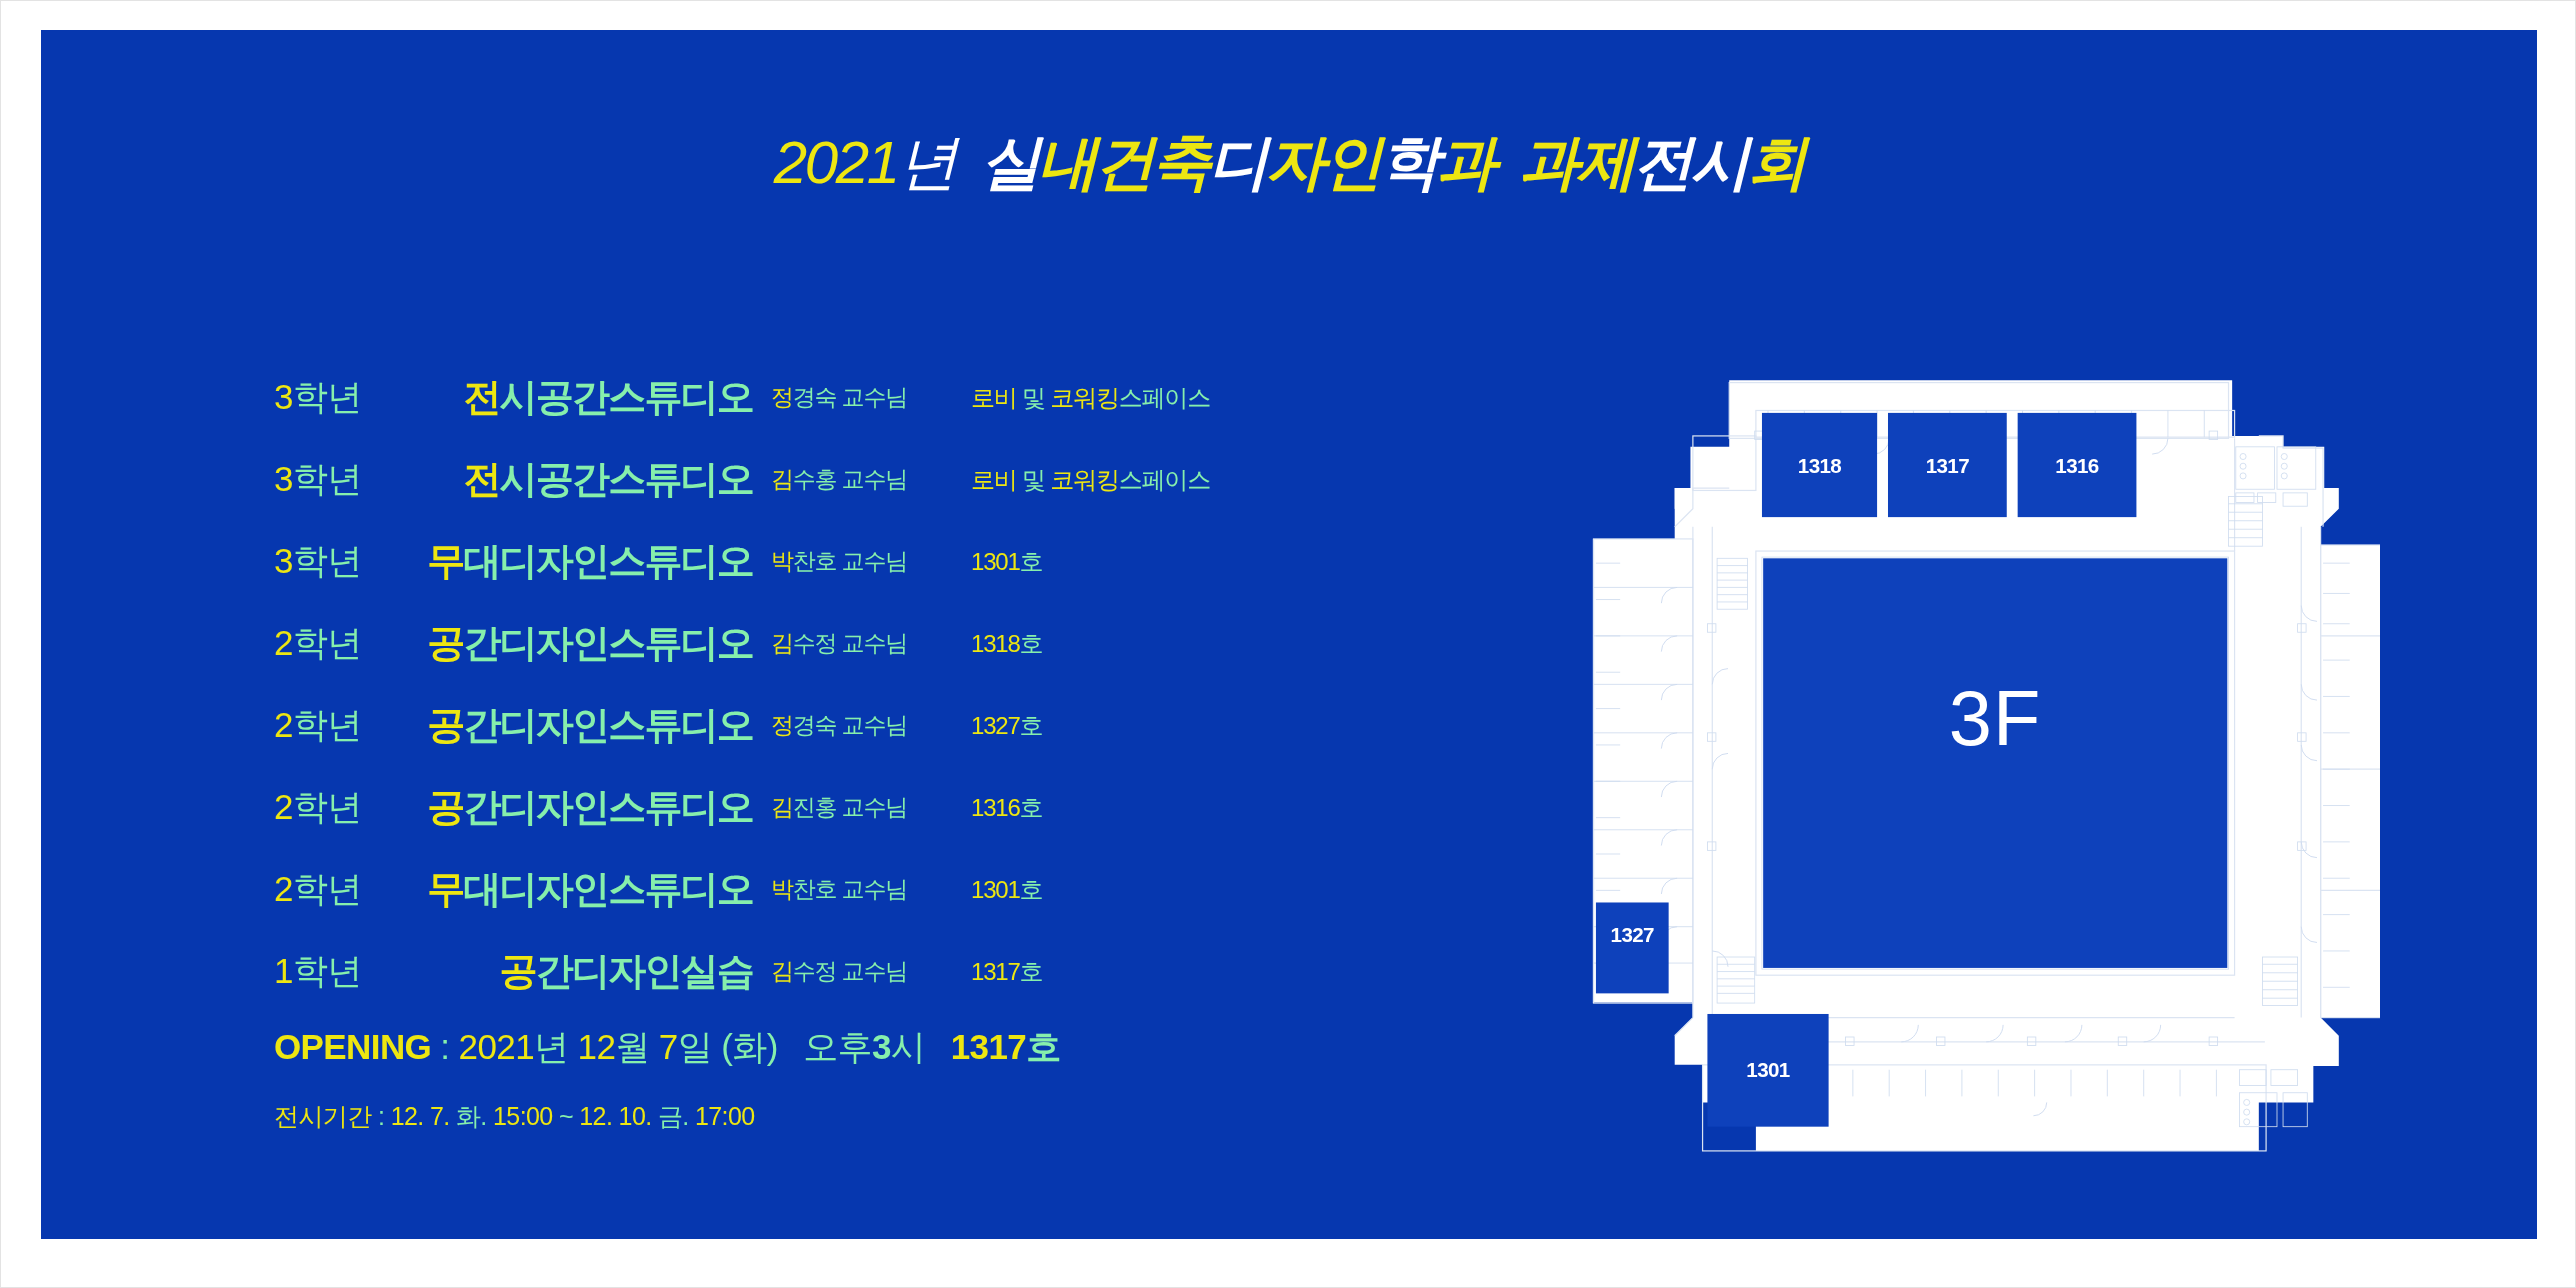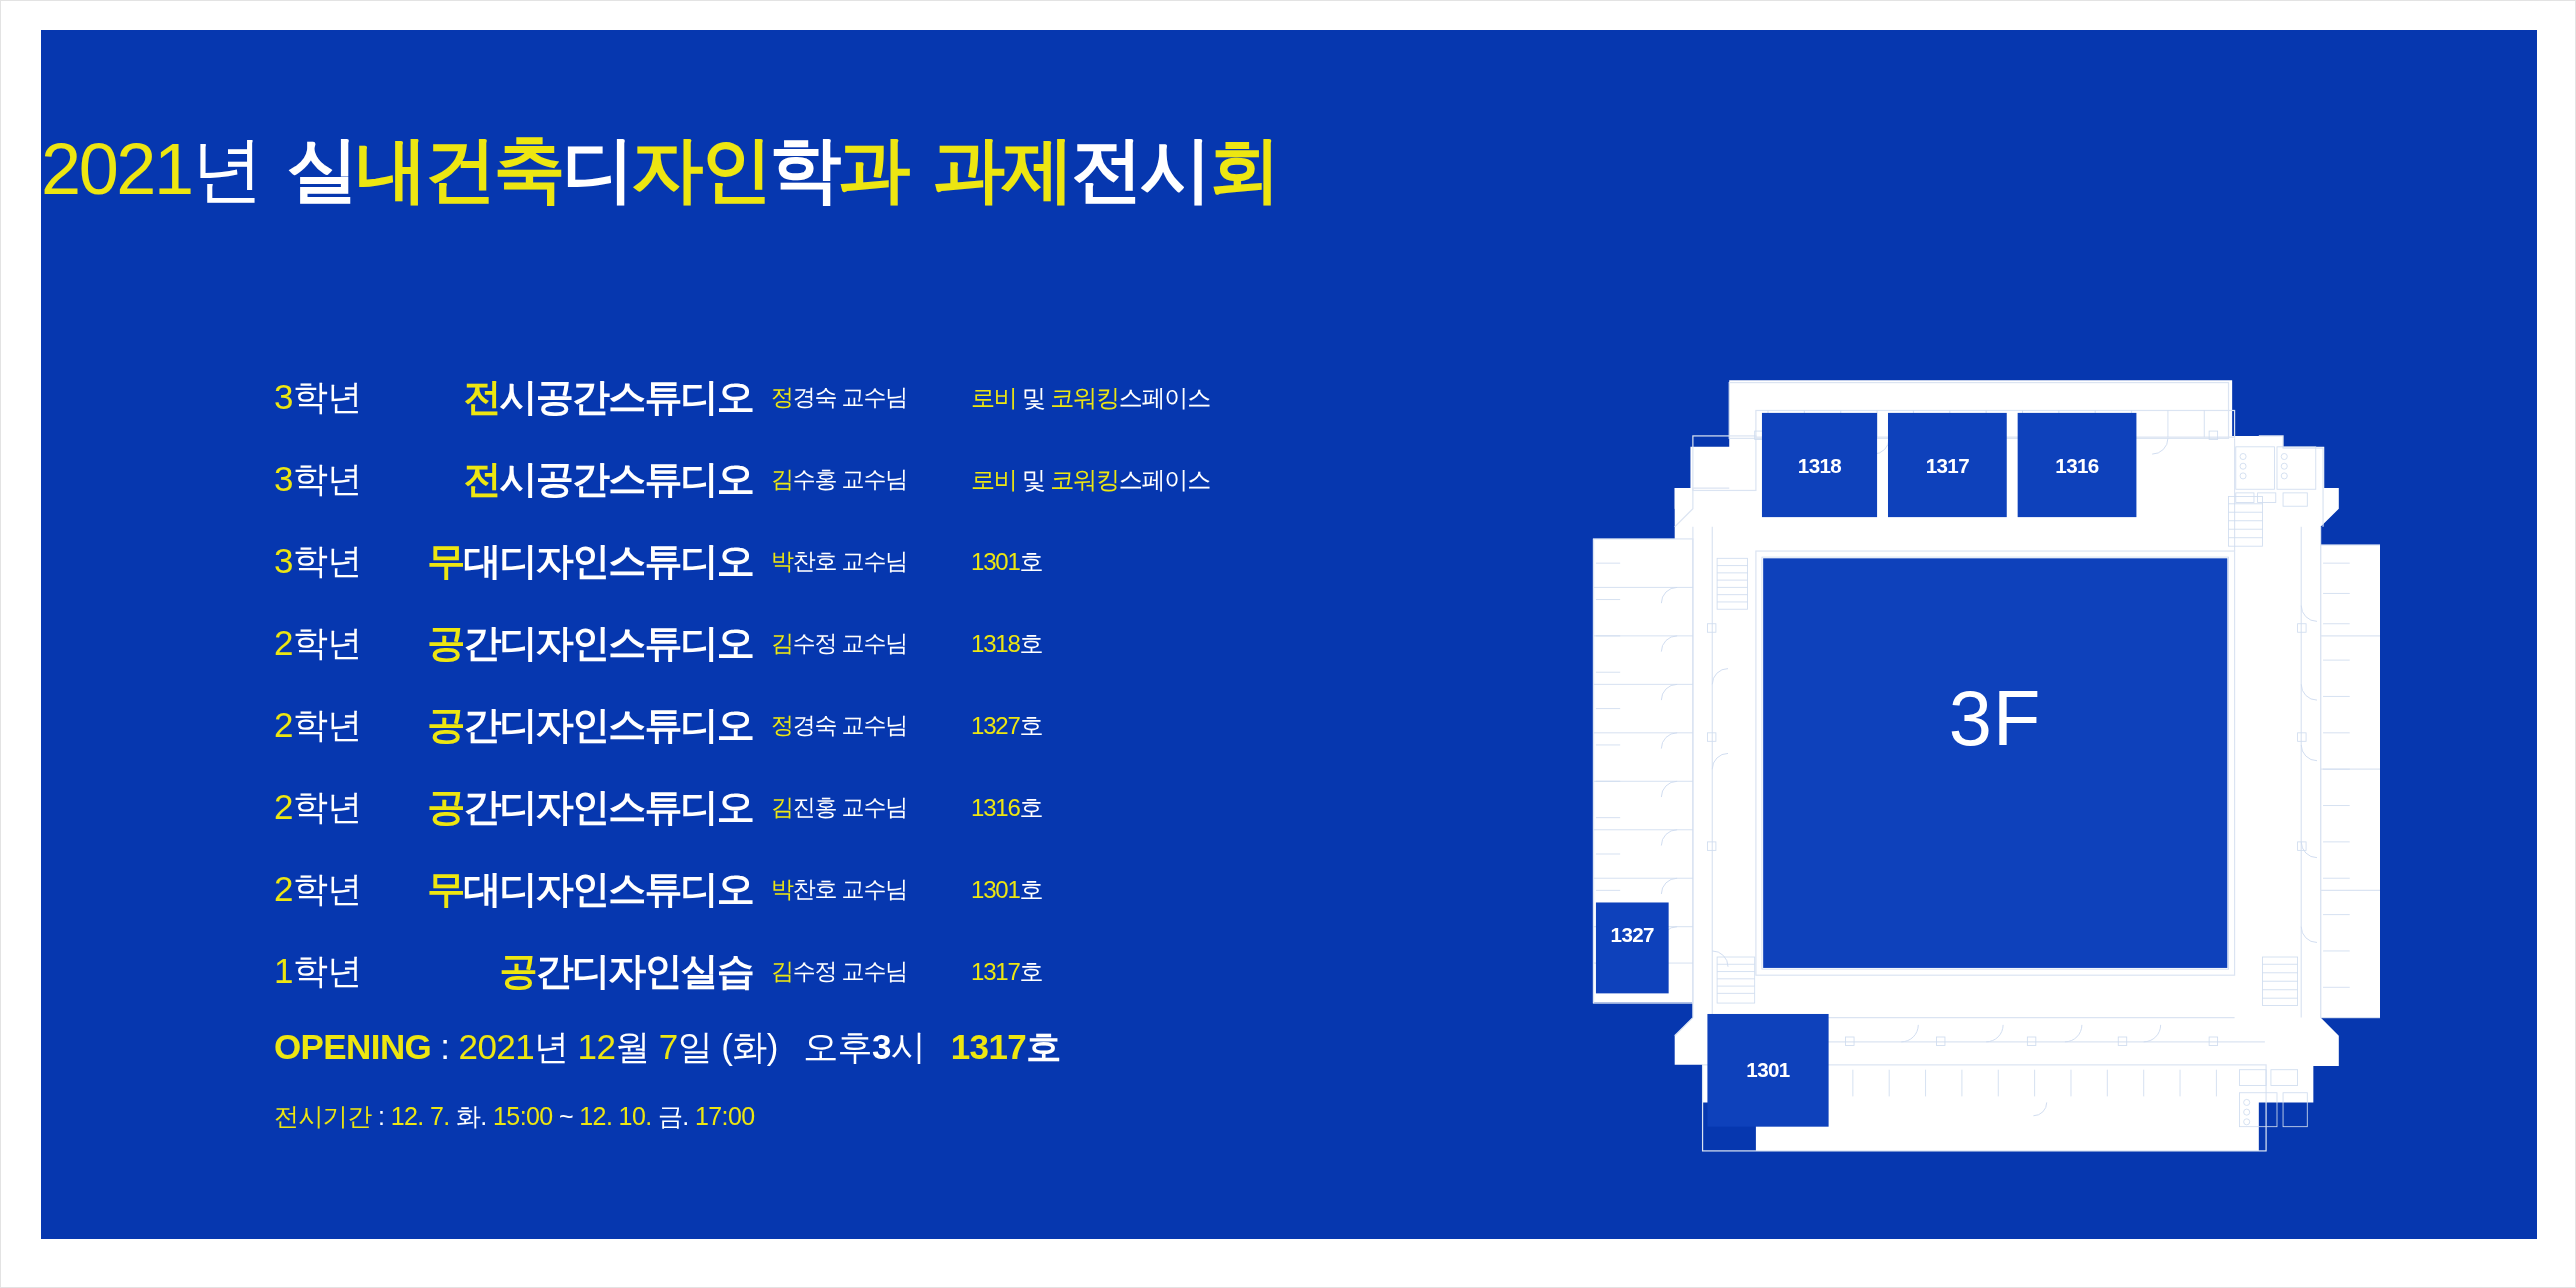--- a/index.html
+++ b/index.html
@@ -20,25 +20,26 @@
     position:absolute;
     left:40px;top:28.5px;
     width:2496px;height:1209px;
     background:#0637af;
   }
 
   
   .title{
     position:absolute;
     left:0;top:103px;width:100%;
-    text-align:left;
+    text-align:center;
     white-space:nowrap;
-    font-size:72px;
+    font-size:60px;
     line-height:1;
     letter-spacing:-1.2px;
+    font-style:italic;
   }
   .t-thin{font-weight:300;color:#ede611;letter-spacing:-2.4px;}
   .t-thin-w{font-weight:300;color:#ffffff;letter-spacing:-2.4px;}
   .t-bold{font-weight:700;color:#ffffff;letter-spacing:-3px;}
   .t-boldy{font-weight:700;color:#ede611;letter-spacing:-3px;}
   .t-gap{display:inline-block;width:25.4px;}
 
   
   .list{
     position:absolute;
@@ -70,21 +71,21 @@
     font-weight:400;
     letter-spacing:-1.2px;
     margin-left:18px;
   }
   .c-room{
     font-size:24px;
     font-weight:400;
     letter-spacing:-1.2px;
   }
   .y{color:#ede611;}
-  .w{color:#ffffff;}
+  .w{color:#86efac;}
 
   
   .footer{
     position:absolute;
     left:233px;top:994px;
   }
   .f-line1{
     font-size:35px;
     letter-spacing:-0.6px;
     white-space:nowrap;

